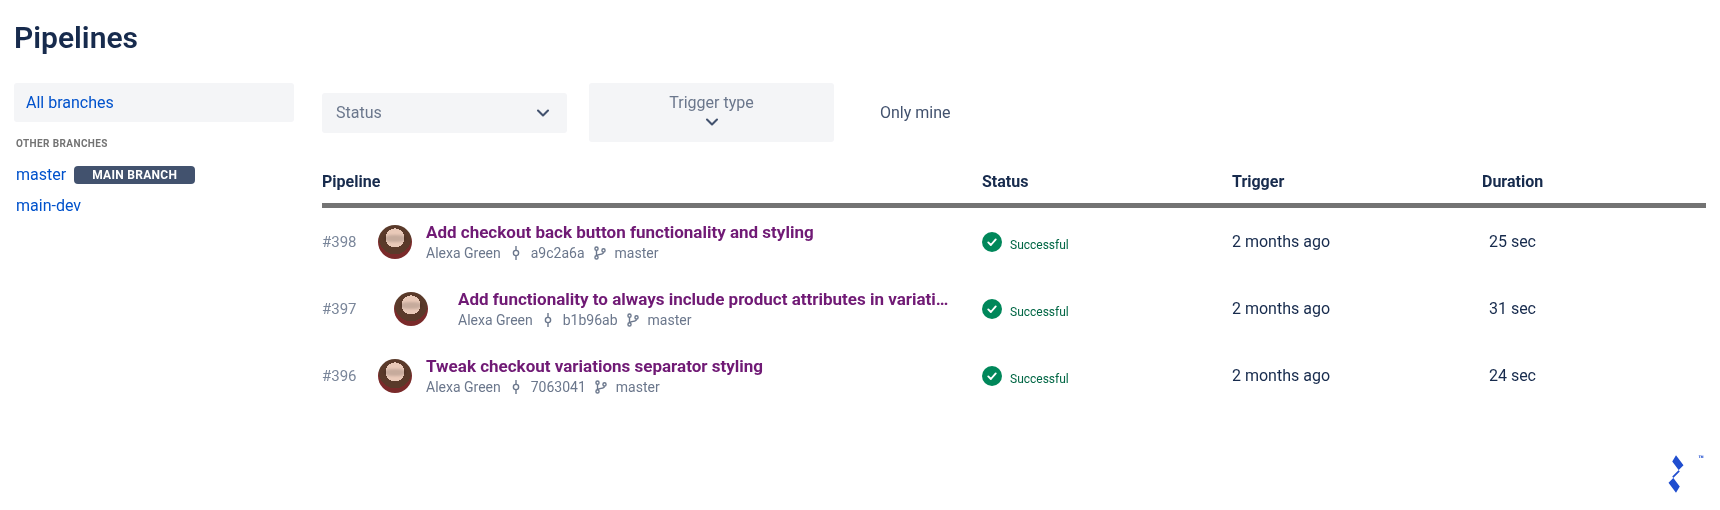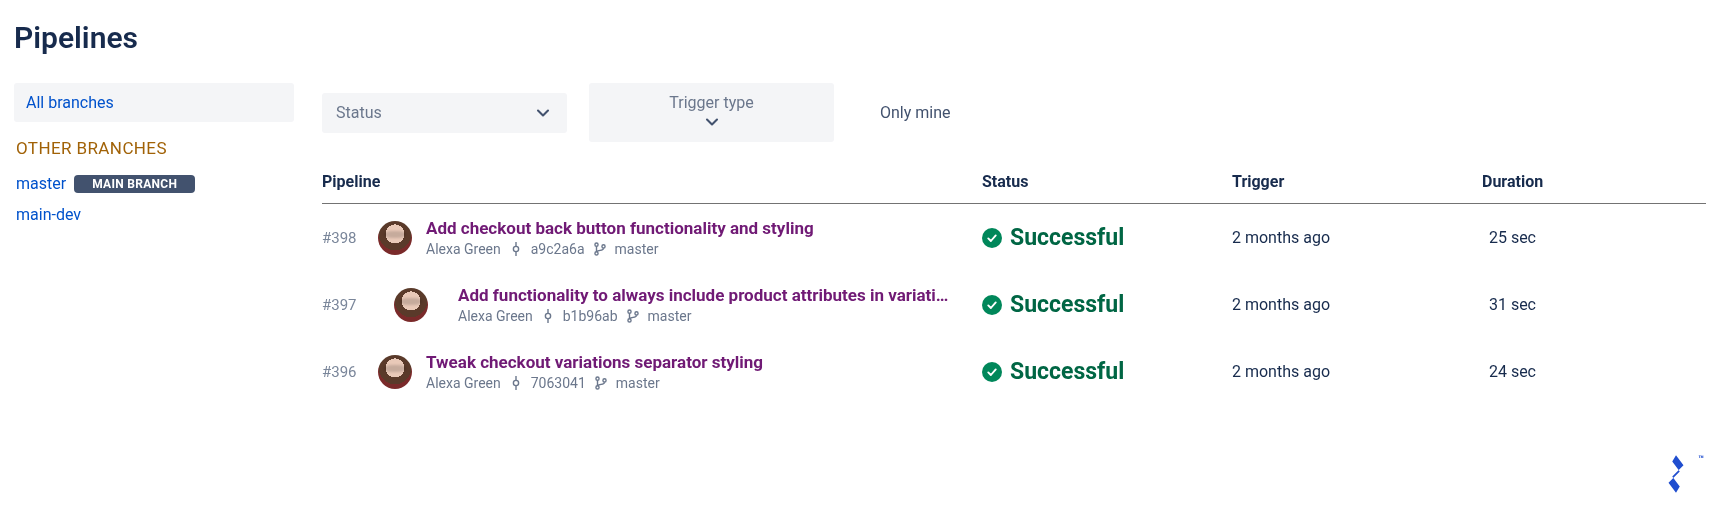--- a/index.html
+++ b/index.html
@@ -2,45 +2,45 @@
 <html><head>
 <meta charset="utf-8">
 <style>
   * { box-sizing: border-box; margin: 0; padding: 0; }
   html, body { width: 1720px; height: 510px; background: #fff; font-family: -apple-system, BlinkMacSystemFont, "Segoe UI", Roboto, Helvetica, Arial, sans-serif; color: #172B4D; }
   .page { padding: 20px 14px 0 14px; }
   .title { font-size: 30px; font-weight: 600; color: #172B4D; margin-bottom: 28px; }
   .layout { display: flex; gap: 28px; }
   .sidebar { width: 280px; flex-shrink: 0; }
   .tab-selected { background: #F4F5F7; color: #0052CC; font-size: 16px; padding: 10px 12px; border-radius: 3px; cursor: pointer; }
-  .section-label { color: #a16207; font-size: 17px; font-weight: 400; letter-spacing: 0.4px; padding: 16px 2px 10px; }
+  .section-label { color: #737373; font-size: 10px; font-weight: 700; letter-spacing: 0.4px; padding: 16px 2px 10px; }
   .branch-item { display: flex; align-items: center; gap: 8px; padding: 6px 2px; cursor: pointer; }
   .branch-link { color: #0052CC; font-size: 16px; }
   .main-badge { background: #42526E; color: #fff; font-size: 12px; font-weight: 700; padding: 2px 18px; border-radius: 4px; letter-spacing: 0.3px; }
   .main { flex: 1; min-width: 0; }
   .filters { display: flex; align-items: center; gap: 22px; margin-bottom: 30px; }
   .select { background: #F4F5F7; color: #6B778C; font-size: 16px; border-radius: 3px; padding: 10px 14px; display: flex; align-items: center; justify-content: space-between; cursor: pointer; }
   .select.status { width: 245px; }
   .select.trigger { width: 245px; flex-direction: column; }
   .chevron { width: 20px; height: 20px; }
   .only-mine { color: #42526E; font-size: 16px; margin-left: 24px; cursor: pointer; }
-  .thead { display: flex; align-items: center; border-bottom: 1px solid #737373; padding: 0 0 12px 0; font-size: 16px; font-weight: 700; color: #172B4D; }
+  .thead { display: flex; align-items: center; border-bottom: 5px solid #737373; padding: 0 0 12px 0; font-size: 16px; font-weight: 700; color: #172B4D; }
   .col-pipeline { flex: 0 0 660px; }
   .col-status { flex: 0 0 250px; }
   .col-started { flex: 0 0 250px; }
   .col-duration { flex: 1; text-align: right; padding-right: 170px; }
   .row { display: flex; align-items: center; padding: 14px 0; cursor: pointer; }
   .row-id { width: 56px; color: #7A869A; font-size: 15px; }
   .avatar { width: 34px; height: 34px; border-radius: 50%; background: radial-gradient(circle at 50% 38%, #e9c9b8 0 35%, #5a3a2a 35% 60%, #7a2a2a 60% 100%); flex-shrink: 0; margin-right: 14px; position: relative; overflow: hidden; }
   .avatar::after { content: ""; position: absolute; left: 18%; top: 30%; width: 64%; height: 22%; border-radius: 50%/60%; background: rgba(0,0,0,0.15); filter: blur(1px); }
   .pl-text { min-width: 0; flex: 1; }
   .pl-title { font-size: 17px; font-weight: 700; color: #701a75; white-space: nowrap; overflow: hidden; text-overflow: ellipsis; max-width: 540px; }
   .pl-meta { display: flex; align-items: center; gap: 8px; color: #6B778C; font-size: 14px; margin-top: 3px; }
   .meta-icon { width: 14px; height: 14px; display: inline-flex; }
-  .status-cell { display: flex; align-items: center; gap: 8px; color: #006644; font-weight: 700; font-size: 23px; }
+  .status-cell { display: flex; align-items: flex-end; gap: 8px; color: #006644; font-weight: 400; font-size: 12px; }
   .status-icon { width: 20px; height: 20px; border-radius: 50%; background: #00875A; display: inline-flex; align-items: center; justify-content: center; }
   .started-cell { color: #172B4D; font-size: 16px; }
   .duration-cell { color: #172B4D; font-size: 16px; text-align: right; padding-right: 170px; flex: 1; }
   .logo { position: absolute; right: 16px; bottom: 16px; display: flex; align-items: flex-start; gap: 2px; }
   .logo svg { width: 40px; height: 40px; }
   .tm { font-size: 9px; color: #204ECF; font-weight: 700; }
 </style>
 </head>
 <body>
 

